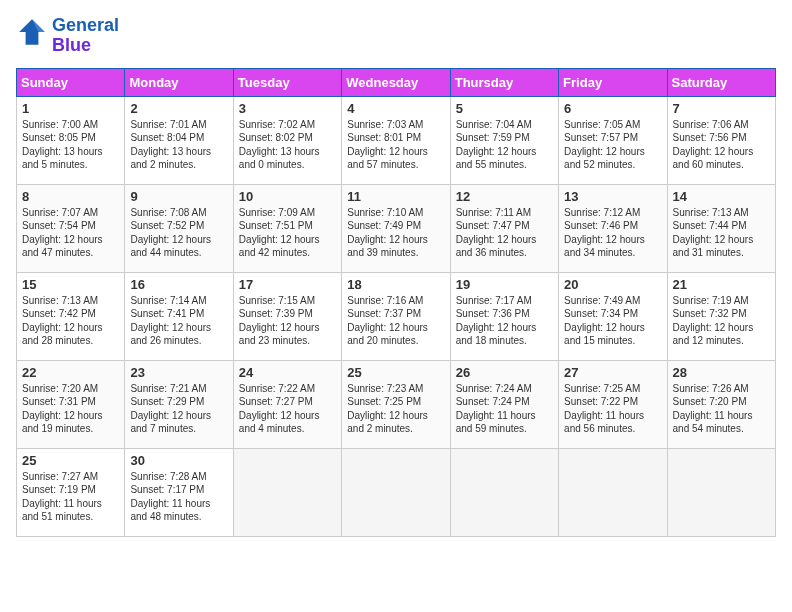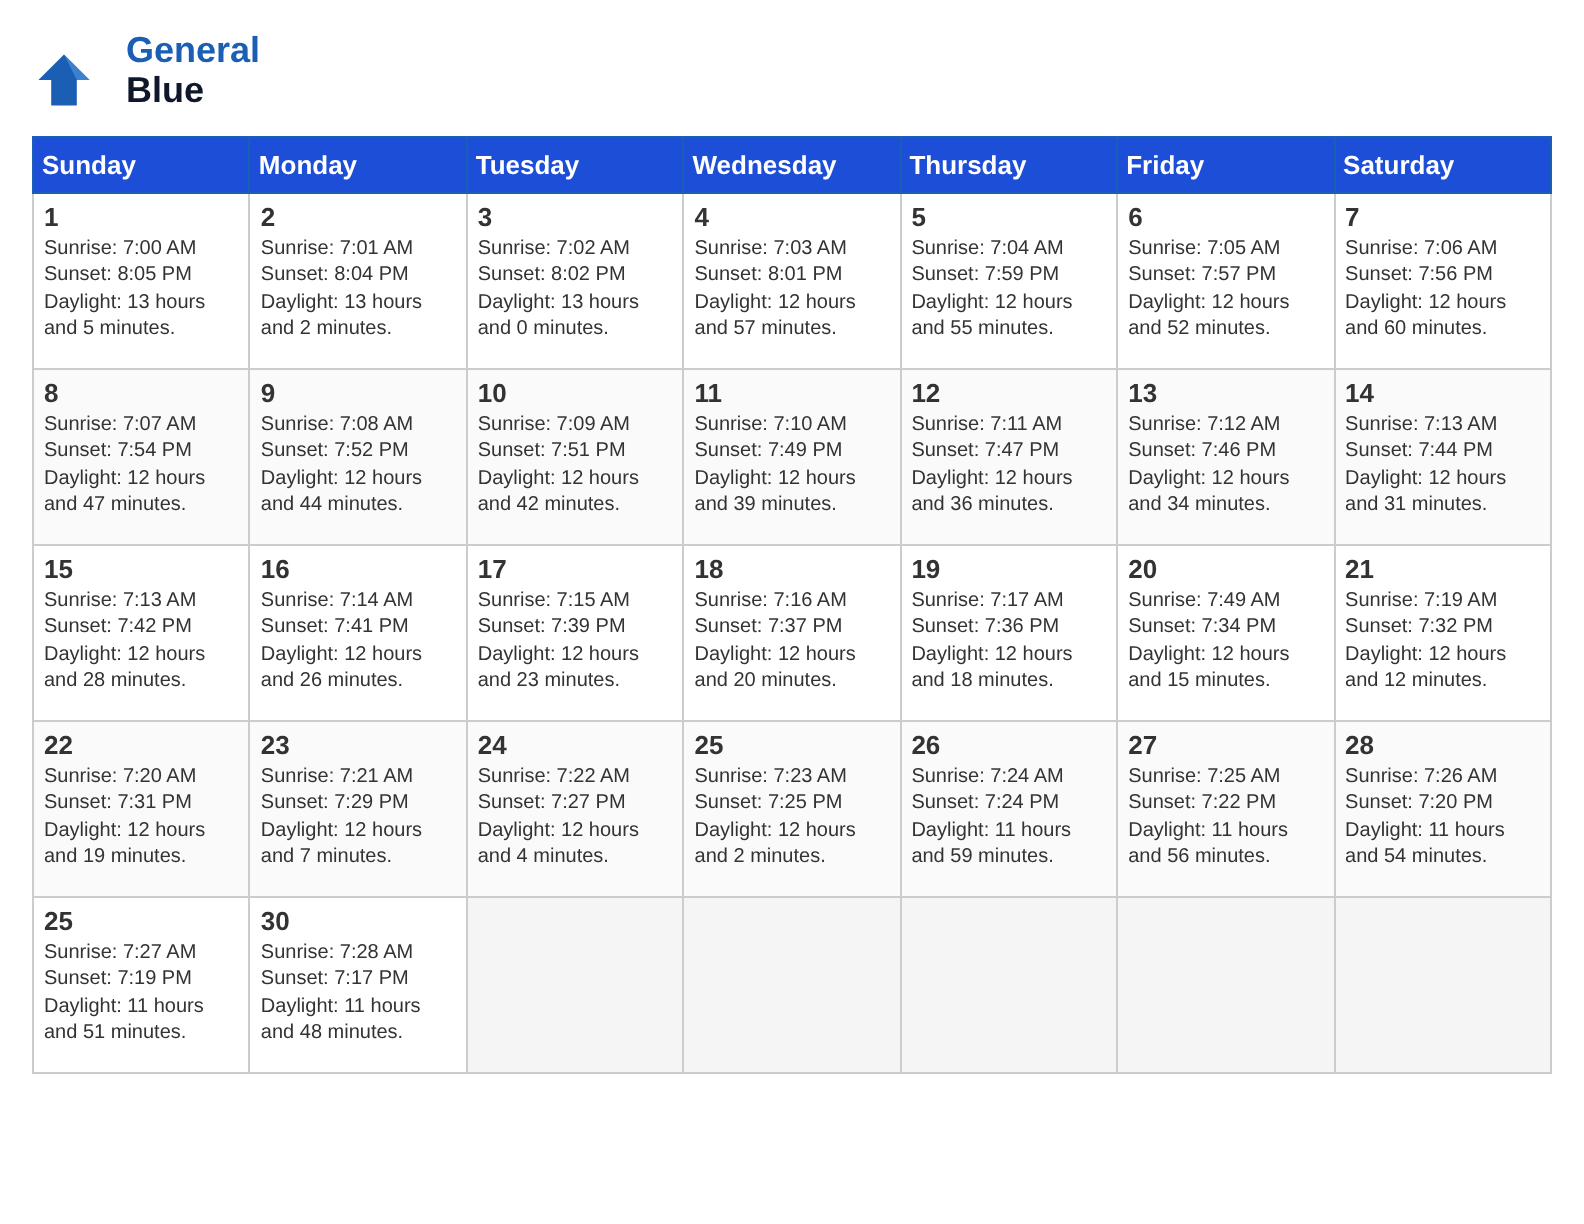--- a/index.html
+++ b/index.html
@@ -11,22 +11,22 @@
       padding: 16px;
     }
     .header {
       display: flex;
       justify-content: space-between;
       align-items: flex-start;
       margin-bottom: 12px;
     }
     .logo {
       display: flex;
-      align-items: flex-end;
-      gap: 15px;
+      align-items: flex-start;
+      gap: 4px;
     }
     .logo-text {
       font-size: 18px;
       font-weight: bold;
       color: #333;
       line-height: 1.1;
     }
     .logo-text span {
       color: #1a5fb4;
     }
@@ -45,21 +45,21 @@
     .location {
       font-size: 14px;
       color: #555;
     }
     table {
       width: 100%;
       border-collapse: collapse;
       table-layout: fixed;
     }
     th {
-      background: #1d4ed8;
+      background: #d946ef;
       color: #fff;
       font-size: 13px;
       font-weight: bold;
       padding: 6px 4px;
       text-align: left;
       border: 1px solid #1a5fb4;
     }
     td {
       border: 1px solid #ccc;
       vertical-align: top;
@@ -90,21 +90,21 @@
 <body>
 
 <div class="header">
   <div class="logo">
     <svg class="logo-icon" viewBox="0 0 40 40">
       <polygon points="20,4 36,20 28,20 28,36 12,36 12,20 4,20" fill="#1a5fb4"></polygon>
       <polygon points="20,4 36,20 28,20" fill="#4a90d9" opacity="0.7"></polygon>
     </svg>
     <div class="logo-text">
       <div><span>General</span></div>
-      <div><span style="color:#0f172a">Blue</span></div>
+      <div><span style="color:#6d28d9">Blue</span></div>
     </div>
   </div>
   <div class="title-block">
     <div class="month-title"></div>
     <div class="location"></div>
   </div>
 </div>
 
 <table>
   <thead>

